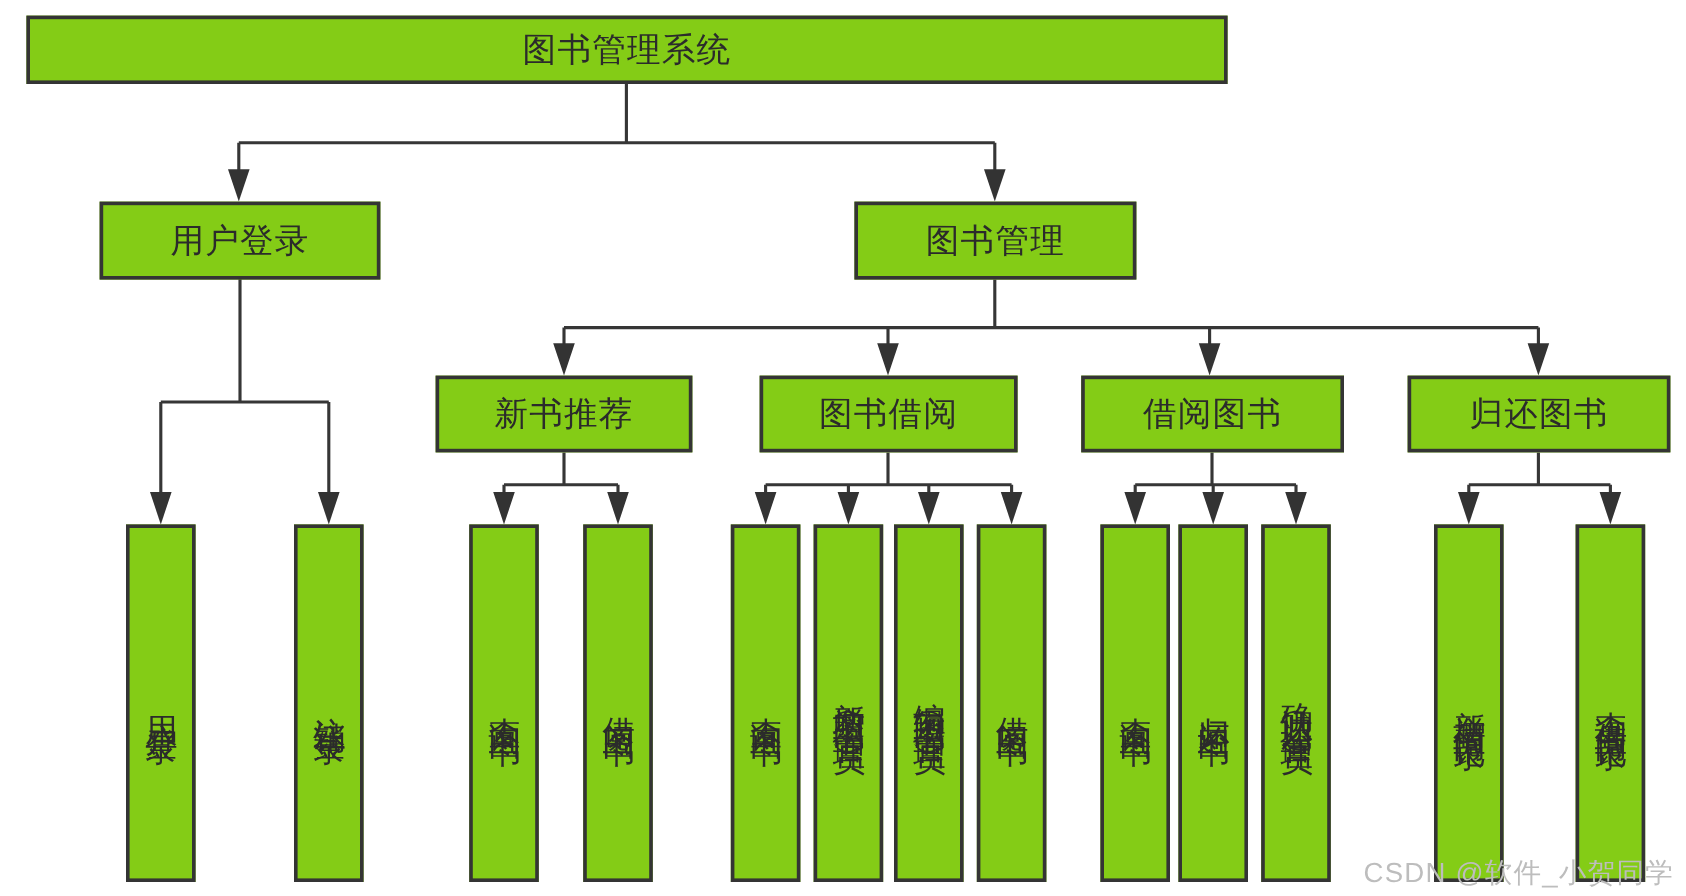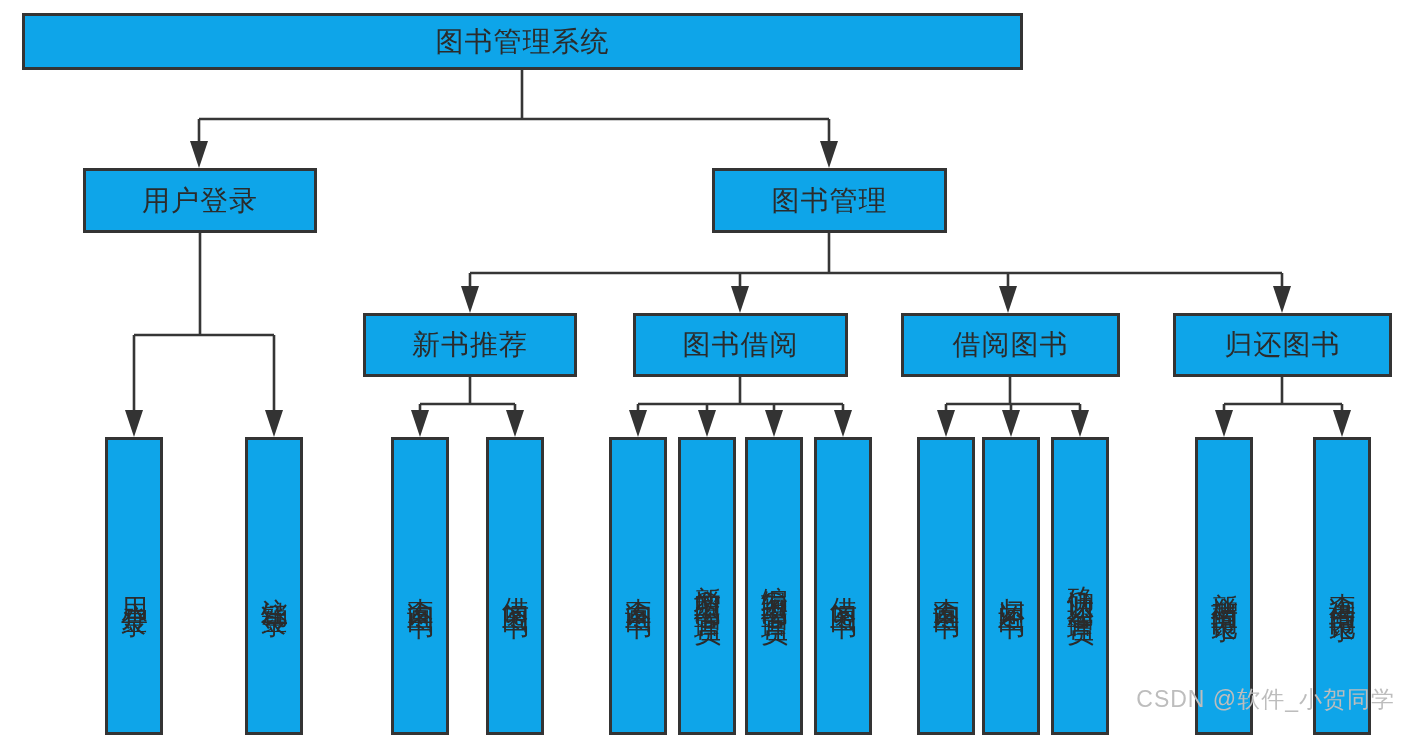--- a/index.html
+++ b/index.html
@@ -10,39 +10,39 @@
     font-family:"Liberation Sans",sans-serif;
     overflow:hidden;
   }
   .connectors{position:absolute;left:0;top:0;z-index:1;}
   .connectors path{fill:none;stroke:#363636;stroke-width:2.6;}
   .connectors polygon{fill:#333333;stroke:none;}
   .node{
     position:absolute;
     box-sizing:border-box;
     border:3px solid #343434;
-    background:#0ea5e9;
+    background:#84cc16;
     display:flex;
     align-items:center;
     justify-content:center;
     color:#2b2b2b;
     z-index:2;
     text-align:center;
   }
   .h-node{font-size:28px;letter-spacing:1px;white-space:nowrap;}
   .v-node{
     font-size:27px;
     writing-mode:vertical-rl;
     letter-spacing:5px;
     line-height:1;
   }
   .watermark{
     position:absolute;
     right:10px;
-    top:684px;
+    top:712px;
     z-index:3;
     font-size:23px;
     color:#bdbdbd;
     letter-spacing:1px;
     white-space:nowrap;
   }
 </style>
 </head>
 <body>
 

